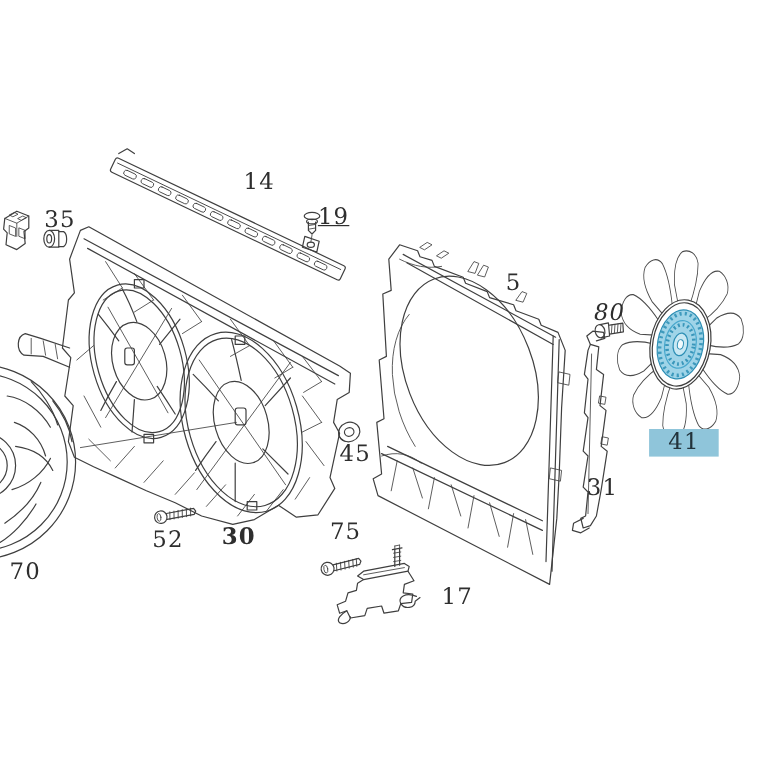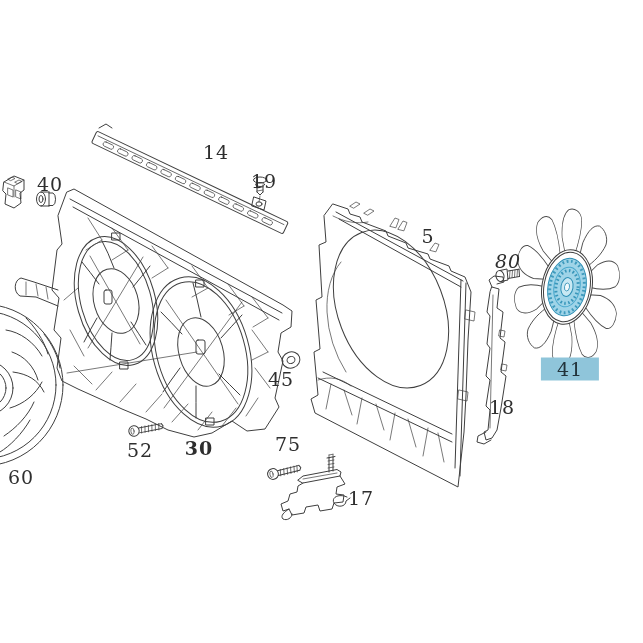--- a/index.html
+++ b/index.html
@@ -234,26 +234,26 @@
     <path class="ln" d="M 340,476 L 345,484 L 337,487 L 336,494 L 344,495 L 343,502 L 334,503 L 332,509 L 320,511 L 318,505 L 306,507 L 304,513 L 292,515 L 289,509 L 283,511 L 281,504 L 288,501 L 290,494 L 297,492 L 298,486 L 303,483"></path>
     <path class="ln" d="M 289,509 C 284,512 280,516 283,519 C 287,521 292,518 292,514"></path>
 
     <path class="ln" d="M 347,497 C 338,493 331,498 334,503 C 337,508 346,507 346,501 L 350,498"></path>
   </g>
 
 </svg>
 
   <div style="position:absolute;left:0;top:0;width:643px;height:643px;">
       <div class="part-label" style="left: 216px; top: 152px; text-align: center;">14</div>
-      <div class="part-label" style="left: 264px; top: 181px;">19</div>
-      <div class="part-label" style="left: 50px; top: 184px;">40</div>
+      <div class="part-label" style="left: 278px; top: 181px; text-decoration: underline;">19</div>
+      <div class="part-label" style="left: 50px; top: 184px;">35</div>
       <div class="part-label" style="left: 428px; top: 236px;">5</div>
       <div class="part-label" style="left: 508px; top: 261px; font-style: italic;">80</div>
       <div class="part-label highlighted" style="left: 570px; top: 369px;">41</div>
-      <div class="part-label" style="left: 502px; top: 407px;">18</div>
-      <div class="part-label" style="left: 281px; top: 379px;">45</div>
+      <div class="part-label" style="left: 502px; top: 407px;">31</div>
+      <div class="part-label" style="left: 296px; top: 379px;">45</div>
       <div class="part-label" style="left: 140px; top: 450px;">52</div>
       <div class="part-label" style="left: 199px; top: 448px; font-weight: bold;">30</div>
-      <div class="part-label" style="left: 21px; top: 477px;">60</div>
+      <div class="part-label" style="left: 21px; top: 477px;">70</div>
       <div class="part-label" style="left: 288px; top: 444px;">75</div>
-      <div class="part-label" style="left: 361px; top: 498px;">17</div>
+      <div class="part-label" style="left: 381px; top: 498px;">17</div>
     </div>
 </div>
 
 </body></html>

